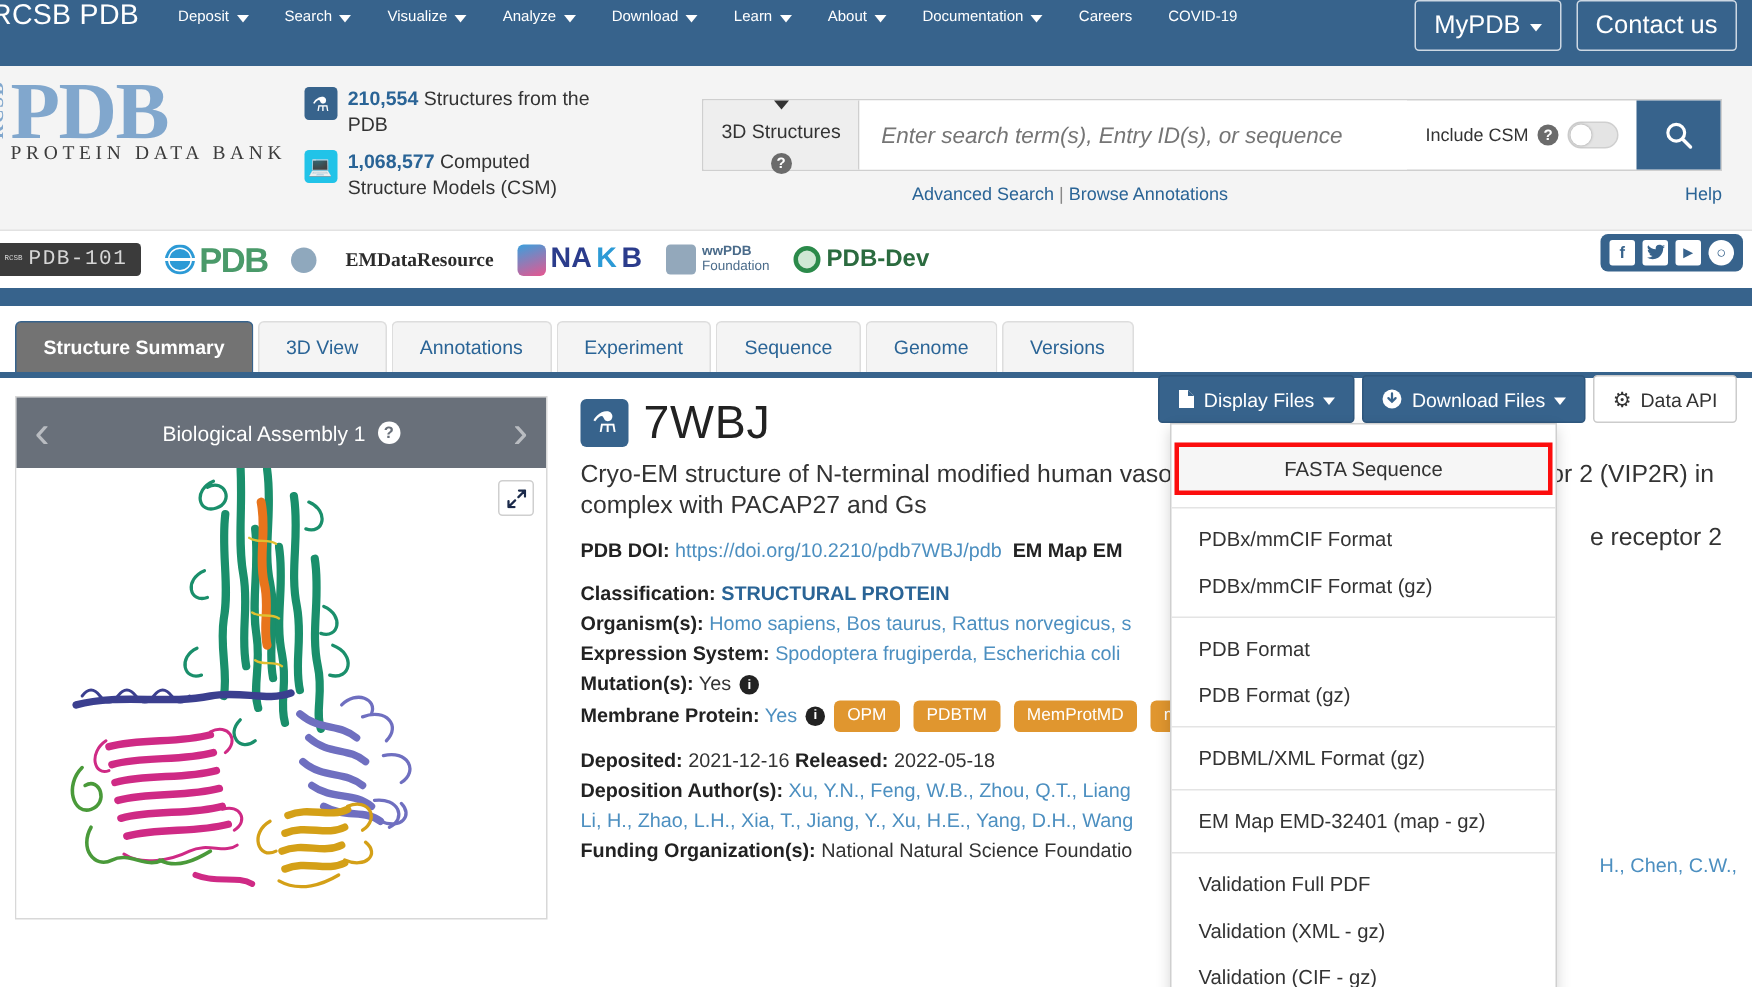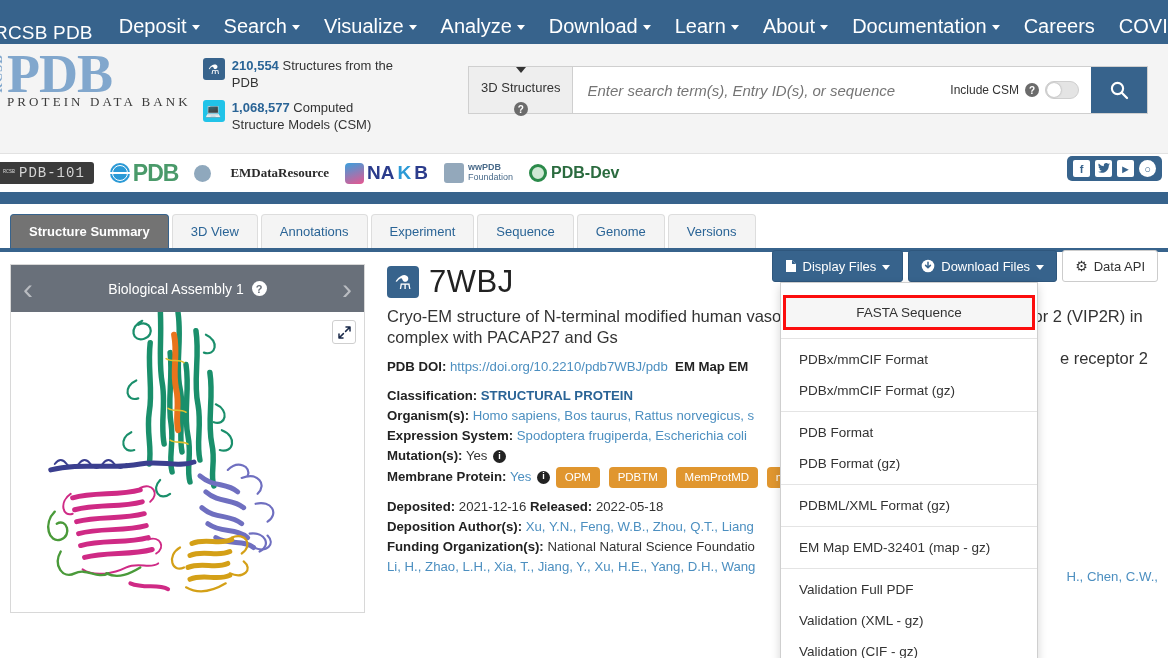--- a/index.html
+++ b/index.html
@@ -8,31 +8,31 @@
     width:1168px; height:658px; overflow:hidden;
     font-family:"Liberation Sans", sans-serif;
     background:#ffffff; color:#222;
     font-size:13px;
     position:relative;
   }
 
   
   .navbar {
     height:44px; background:#37638c;
-    display:flex; align-items:flex-end;
+    display:flex; align-items:flex-start;
     padding-left:0; position:relative;
     color:#fff;
   }
   .brand {
     font-size:19px; color:#fff; padding:0 14px 0 0;
     margin-left:-6px; white-space:nowrap; letter-spacing:.2px;
   }
   .nav-items { display:flex; align-items:center; gap:0px; }
   .nav-item {
-    color:#ffffff; font-size:20px; padding:6px 12px;
+    color:#ffffff; font-size:10px; padding:6px 12px;
     white-space:nowrap; cursor:pointer;
     display:flex; align-items:center; gap:5px;
   }
   .caret {
     width:0;height:0;border-left:4px solid transparent;border-right:4px solid transparent;
     border-top:5px solid #fff; display:inline-block; margin-top:2px;
   }
   .nav-right { margin-left:auto; display:flex; align-items:center; gap:10px; padding-right:10px; }
   .btn-outline {
     border:1px solid #cdd8e3; color:#fff; background:transparent;
@@ -330,20 +330,28 @@
         <span class="help-dot">?</span>
         <div class="toggle"></div>
       </div>
       <div class="search-go">
         <svg width="20" height="20" viewBox="0 0 20 20">
           <circle cx="8.5" cy="8.5" r="5.6" fill="none" stroke="#fff" stroke-width="2.1"></circle>
           <line x1="12.8" y1="12.8" x2="18" y2="18" stroke="#fff" stroke-width="2.3" stroke-linecap="round"></line>
         </svg>
       </div>
     </div>
+    <div class="search-links">
+      <span class="mid">
+        <a class="lnk">Advanced Search</a>
+        <span style="color:#888;">|</span>
+        <a class="lnk">Browse Annotations</a>
+      </span>
+      <a class="lnk help">Help</a>
+    </div>
   </div>
 </div>
 
 <div class="partners">
   <div class="p101">
     <span class="tiny">RCSB</span>
     <span>PDB-101</span>
   </div>
   <div class="p-wwpdb">
     <span class="globe"></span>
@@ -553,25 +561,25 @@
       <b>Deposited:</b>
       <span>2021-12-16</span>
       <b>Released:</b>
       <span>2022-05-18</span>
     </div>
     <div class="meta-line">
       <b>Deposition Author(s):</b>
       <span class="lnk">Xu, Y.N., Feng, W.B., Zhou, Q.T., Liang</span>
     </div>
     <div class="meta-line">
+      <span class="lnk">Li, H., Zhao, L.H., Xia, T., Jiang, Y., Xu, H.E., Yang, D.H., Wang</span>
+    </div>
+    <div class="meta-line">
       <b>Funding Organization(s):</b>
       <span>National Natural Science Foundatio</span>
-    </div>
-    <div class="meta-line">
-      <span class="lnk">Li, H., Zhao, L.H., Xia, T., Jiang, Y., Xu, H.E., Yang, D.H., Wang</span>
     </div>
   </div>
 
   <div style="position:absolute; right:20px; top:97px; font-size:16.5px; color:#333; white-space:nowrap; z-index:1;">e receptor 2</div>
   <div style="position:absolute; right:10px; top:317px; font-size:13.2px; color:#4c8fc0; white-space:nowrap; z-index:1;">H., Chen, C.W.,</div>
 
   <div class="actions">
     <button class="btn-blue">
       <svg width="12" height="14" viewBox="0 0 12 14">
         <path d="M1 1h6l4 4v8H1z" fill="#fff"></path>

